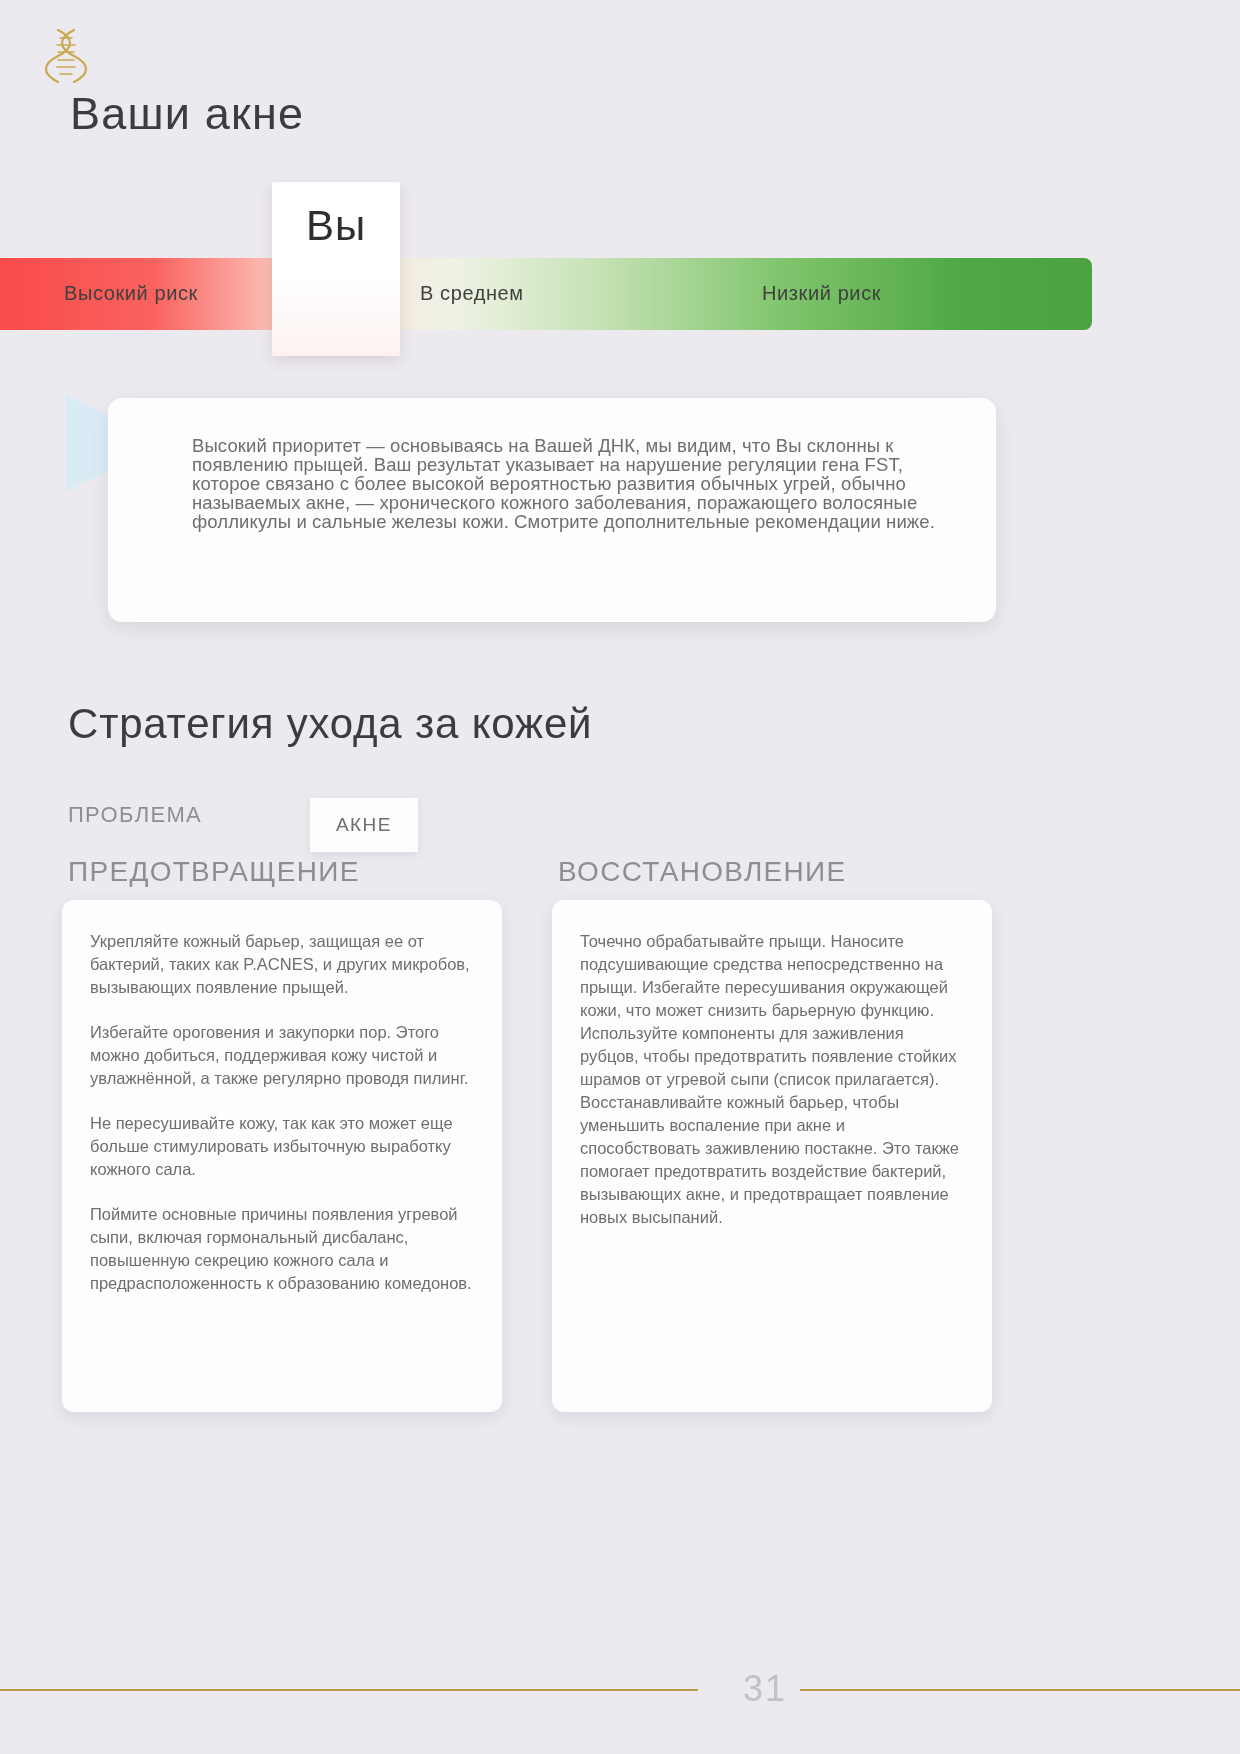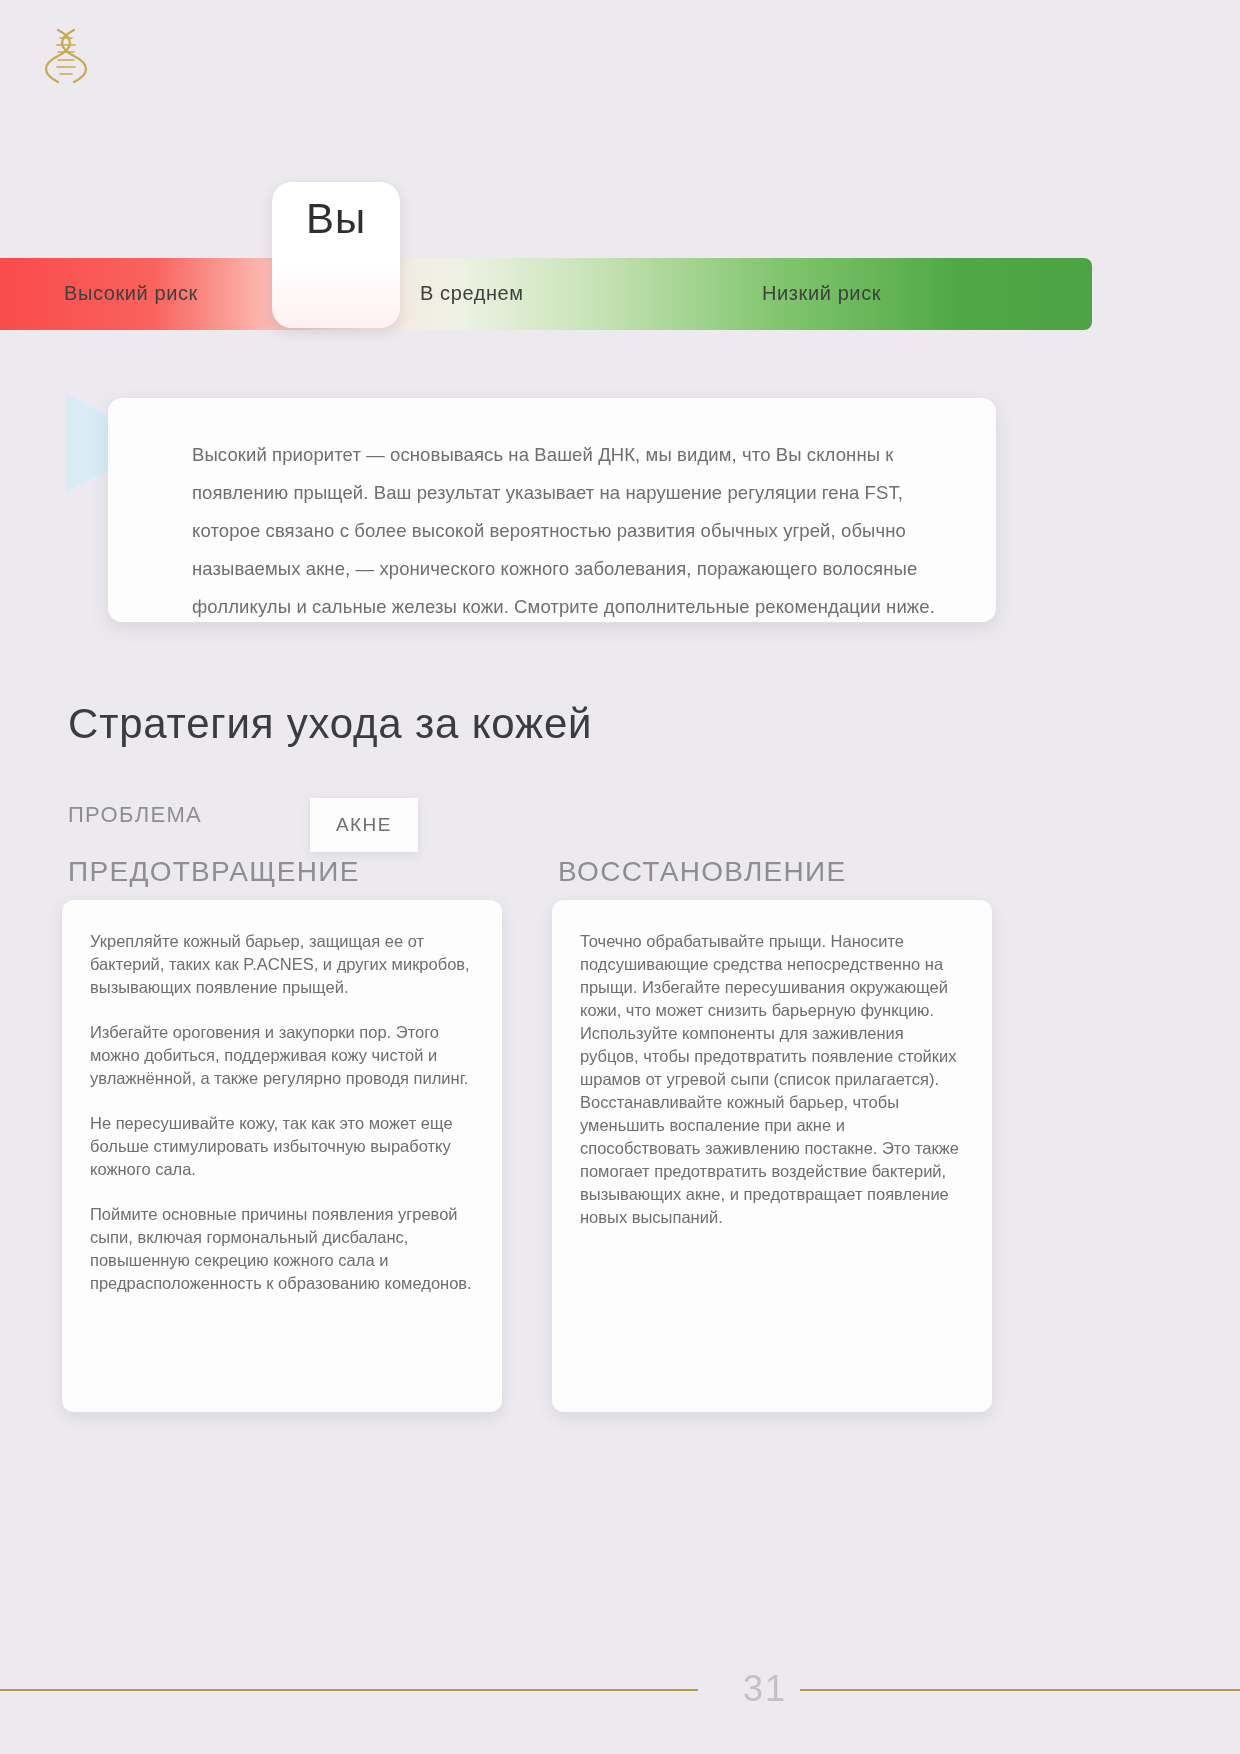--- a/index.html
+++ b/index.html
@@ -74,28 +74,28 @@
   }
   .meter-label.high { left: 64px; }
   .meter-label.mid  { left: 420px; }
   .meter-label.low  { left: 762px; }
 
   .you-chip {
     position: absolute;
     left: 272px;
     top: -76px;
     width: 128px;
-    height: 146px;
-    border-radius: 20px;
+    height: 174px;
+    border-radius: 2px;
     background: linear-gradient(to bottom, #ffffff 0%, #ffffff 55%, #fdf2f1 100%);
     box-shadow: 0 5px 14px rgba(120,100,110,0.18);
     display: flex;
     align-items: flex-start;
     justify-content: center;
-    padding-top: 13px;
+    padding-top: 20px;
   }
   .you-chip span {
     font-size: 42px;
     font-weight: 300;
     color: #2e2e33;
     letter-spacing: 1px;
   }
 
   
   .callout {
@@ -116,21 +116,21 @@
     border-top: 49px solid transparent;
     border-bottom: 49px solid transparent;
     border-left: 96px solid #d9ecf5;
   }
   .callout-text {
     position: absolute;
     left: 84px;
     top: 38px;
     width: 770px;
     font-size: 18.5px;
-    line-height: 38px;
+    line-height: 19px;
     font-weight: 300;
     color: #6e6e73;
     letter-spacing: .1px;
   }
 
   
   .section-title {
     position: absolute;
     left: 68px;
     top: 700px;
@@ -234,20 +234,21 @@
 <div class="page">
 
   <div class="logo">
     <svg width="46" height="60" viewBox="0 0 46 60" fill="none">
       <path d="M14 4 C30 12, 30 22, 14 30 C-2 38, -2 48, 14 56" stroke="#c9a94e" stroke-width="2.2" fill="none" stroke-linecap="round"></path>
       <path d="M30 4 C14 12, 14 22, 30 30 C46 38, 46 48, 30 56" stroke="#c9a94e" stroke-width="2.2" fill="none" stroke-linecap="round"></path>
       <path d="M16 12 H28 M13 19 H31 M14 26 H30 M14 34 H30 M13 41 H31 M16 48 H28" stroke="#c9a94e" stroke-width="1.6" stroke-linecap="round"></path>
     </svg>
   </div>
 
+  <h1 class="page-title">Ваши акне</h1>
 
   <div class="meter-wrap">
     <div class="meter-bar"></div>
     <span class="meter-label high">Высокий риск</span>
     <span class="meter-label mid">В среднем</span>
     <span class="meter-label low">Низкий риск</span>
     <div class="you-chip">
       <span>Вы</span>
     </div>
   </div>

